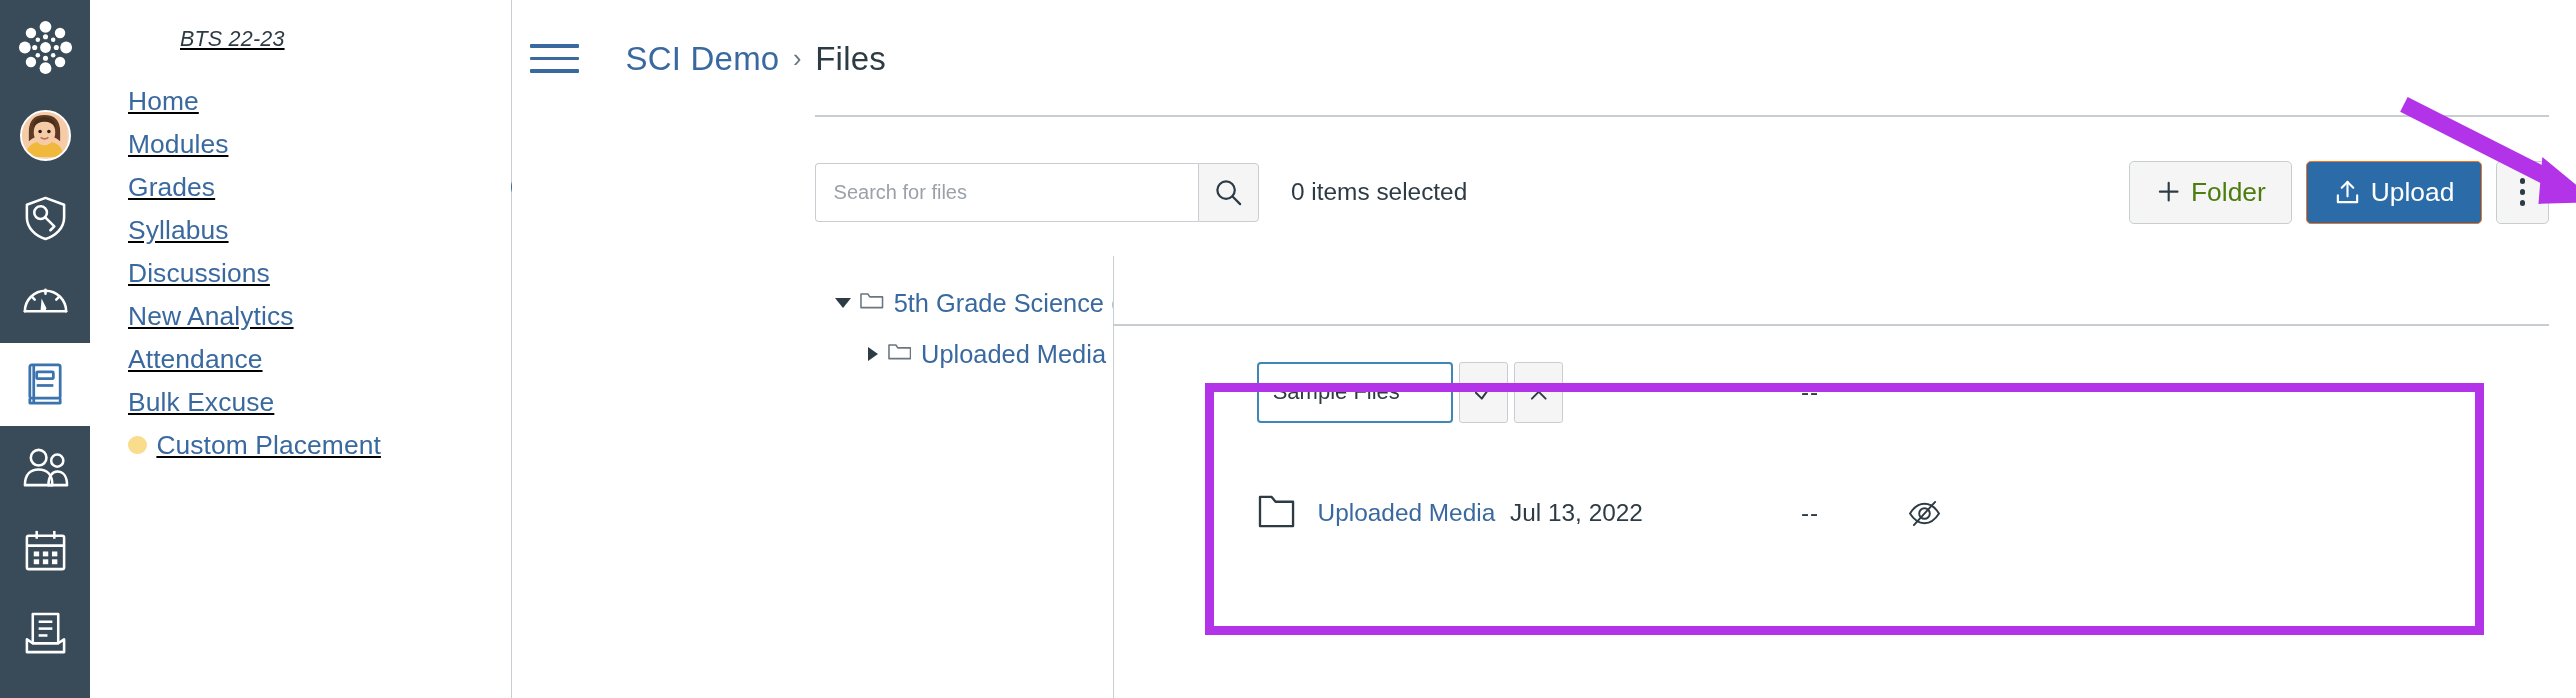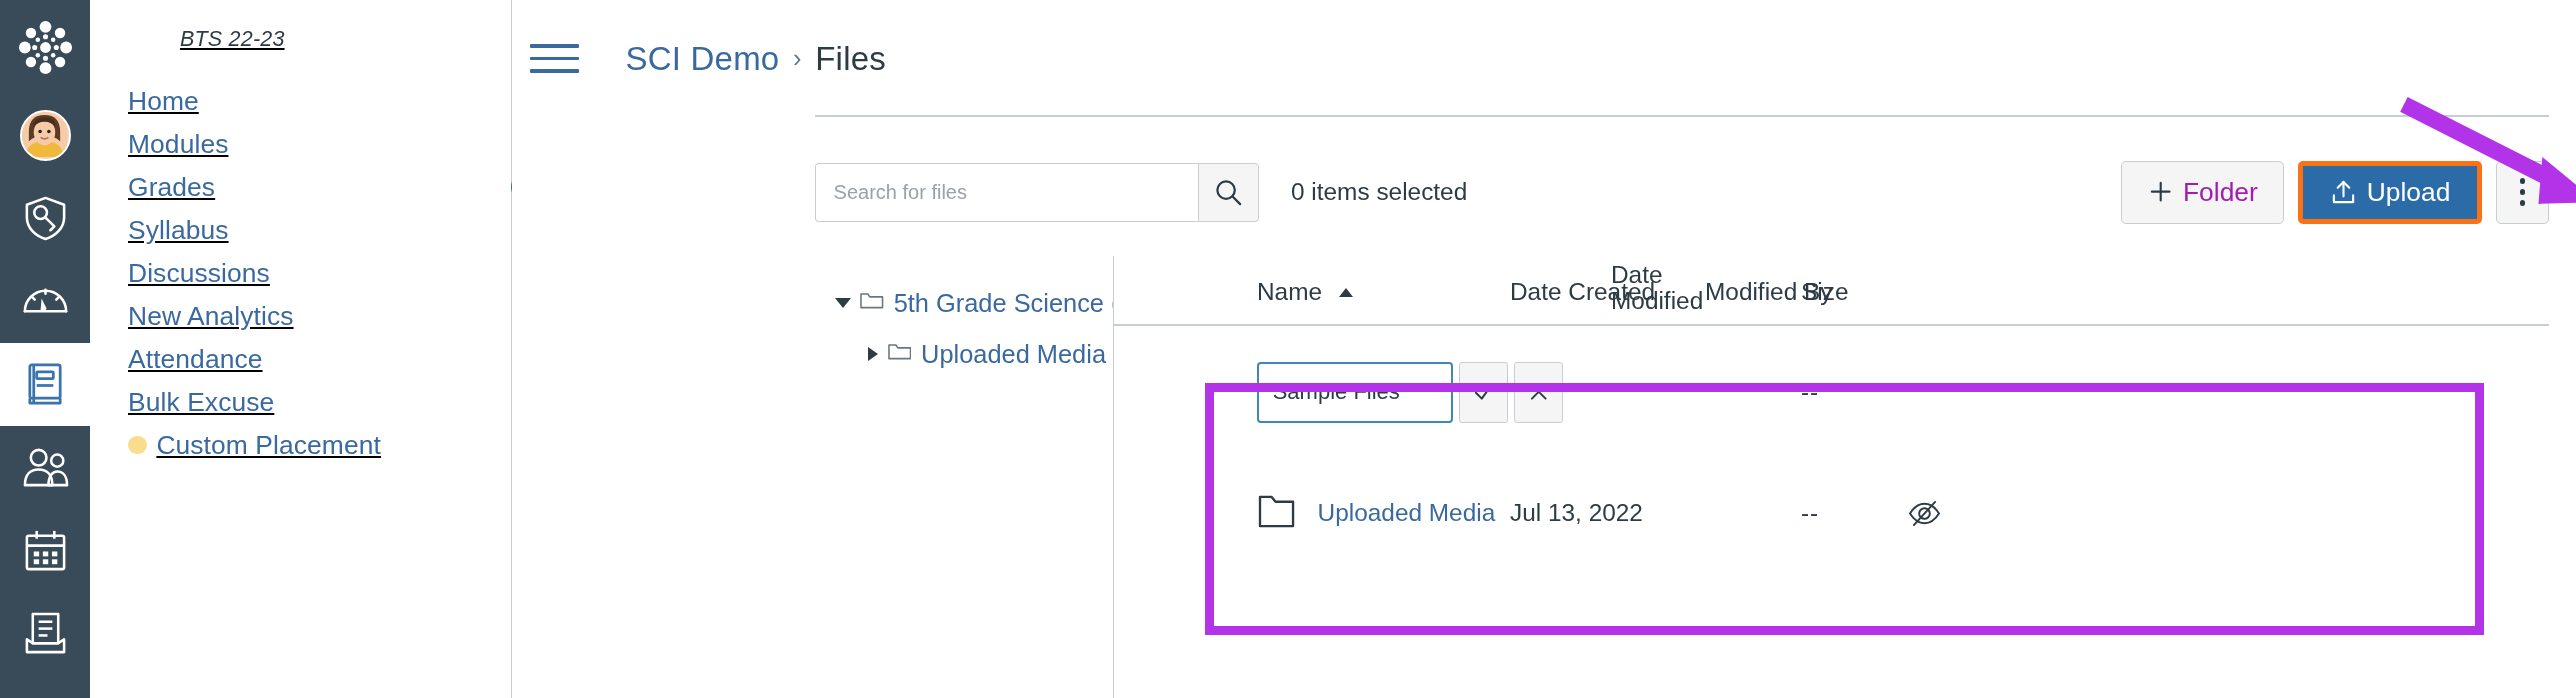--- a/index.html
+++ b/index.html
@@ -104,25 +104,25 @@
   .selected-count {
     font-size: 24.4px; color: #2D3B45; margin-left: 32px; white-space: nowrap;
   }
   .toolbar-right { margin-left: auto; display: flex; align-items: center; gap: 13.7px; }
   .btn {
     height: 63px; border-radius: 4.9px; font-size: 26.4px;
     display: flex; align-items: center; justify-content: center;
     gap: 9.8px; cursor: pointer; font-family: "Liberation Sans", sans-serif;
   }
   .btn-secondary {
-    background: #F5F5F5; border: 1px solid #C7CDD1; color: #a21caf;
+    background: #F5F5F5; border: 1px solid #C7CDD1; color: #4d7c0f;
     padding: 0 25.4px;
   }
   .btn-primary {
-    background: #2B6CA8; border: 5px solid #f97316; color: #ffffff;
+    background: #2B6CA8; border: 1px solid #f97316; color: #ffffff;
     padding: 0 27px;
   }
   .btn-kebab {
     background: #F5F5F5; border: 1px solid #C7CDD1; color: #2D3B45;
     width: 53px; padding: 0;
   }
   .kebab-dots { display: flex; flex-direction: column; gap: 4.9px; }
   .kebab-dots i { width: 5.9px; height: 5.9px; background: #2D3B45; border-radius: 50%; display: block; }
 
   
@@ -414,33 +414,20 @@
             <svg width="23.5" height="19.6" viewBox="0 0 24 20" fill="none" stroke="#6B7780" stroke-width="1.6" stroke-linejoin="round">
               <path d="M1 17 V3 H8 L10 6 H23 V17 Z"></path>
             </svg>
           </span>
           <span class="tree-label">Uploaded Media</span>
         </div>
       </div>
 
       <div class="files-pane">
 
-        <div class="files-head">
-          <div class="fh fh-name">
-            <span>Name</span>
-            <span class="sort-caret"></span>
-          </div>
-          <div class="fh fh-dc">Date Created</div>
-          <div class="fh fh-dm">
-            <div>Date</div>
-            <div>Modified</div>
-          </div>
-          <div class="fh fh-mb">Modified By</div>
-          <div class="fh fh-size">Size</div>
-        </div>
         <div class="head-rule"></div>
 
         <div class="file-row row-edit">
           <div class="name-cell">
             <input class="rename-input" type="text" value="Sample Files" style="">
             <div class="icon-btn">
               <svg width="23.5" height="23.5" viewBox="0 0 24 24" fill="none" stroke="#2D3B45" stroke-width="2" stroke-linecap="round" stroke-linejoin="round">
                 <polyline points="4,13 10,19 20,5"></polyline>
               </svg>
             </div>

